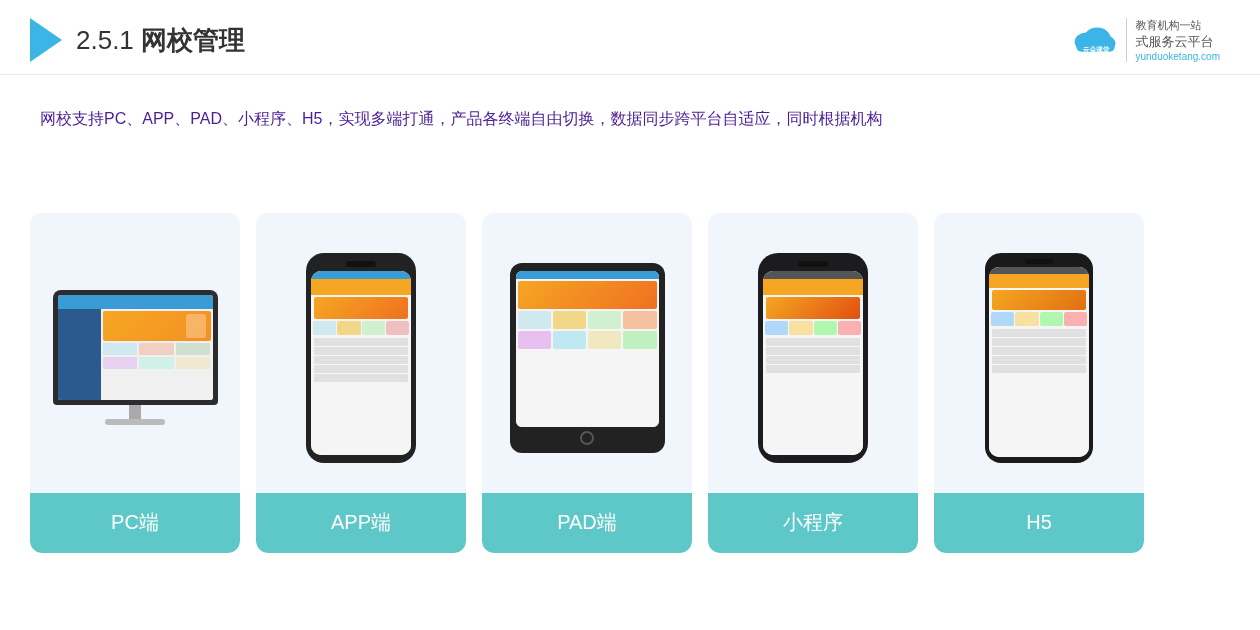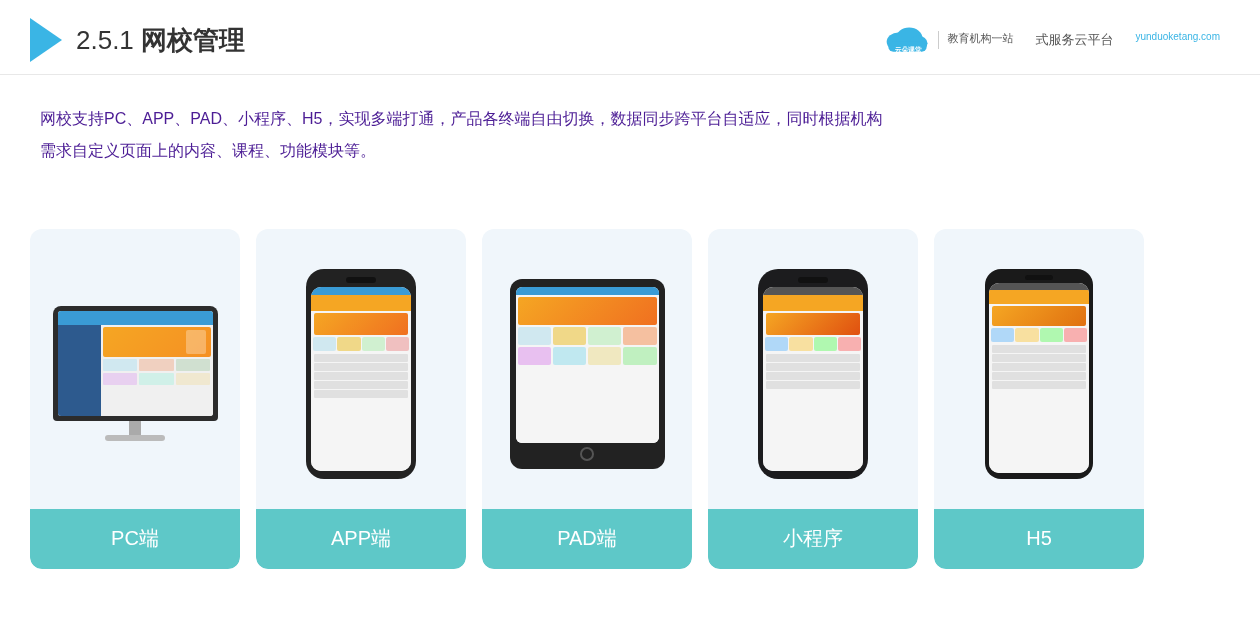--- a/index.html
+++ b/index.html
@@ -61,25 +61,24 @@
     }
 
     .logo-cloud {
       display: flex;
       align-items: center;
       gap: 8px;
     }
 
     .logo-text-block {
       display: flex;
-      flex-direction: row;
+      flex-direction: column;
       align-items: flex-start;
       border-left: 1px solid #ccc;
       padding-left: 8px;
-      gap: 22px;
     }
 
     .logo-slogan-top {
       font-size: 11px;
       color: #555;
       white-space: nowrap;
     }
 
     .logo-slogan-bottom {
       font-size: 13px;
@@ -469,21 +468,20 @@
           <span class="logo-slogan-top">教育机构一站</span>
           <span class="logo-slogan-bottom">式服务云平台</span>
           <span style="font-size:10px;color:#3ab5e5;">yunduoketang.com</span>
         </div>
       </div>
     </div>
   </div>
 
   <div class="description">
     <p>网校支持PC、APP、PAD、小程序、H5，实现多端打通，产品各终端自由切换，数据同步跨平台自适应，同时根据机构</p>
-    <p>需求自定义页面上的内容、课程、功能模块等。</p>
   </div>
 
   <div class="cards-section">
 
     <div class="card">
       <div class="card-image-area">
         <div class="pc-monitor">
           <div class="monitor-frame">
             <div class="monitor-screen">
               <div class="monitor-screen-content">

